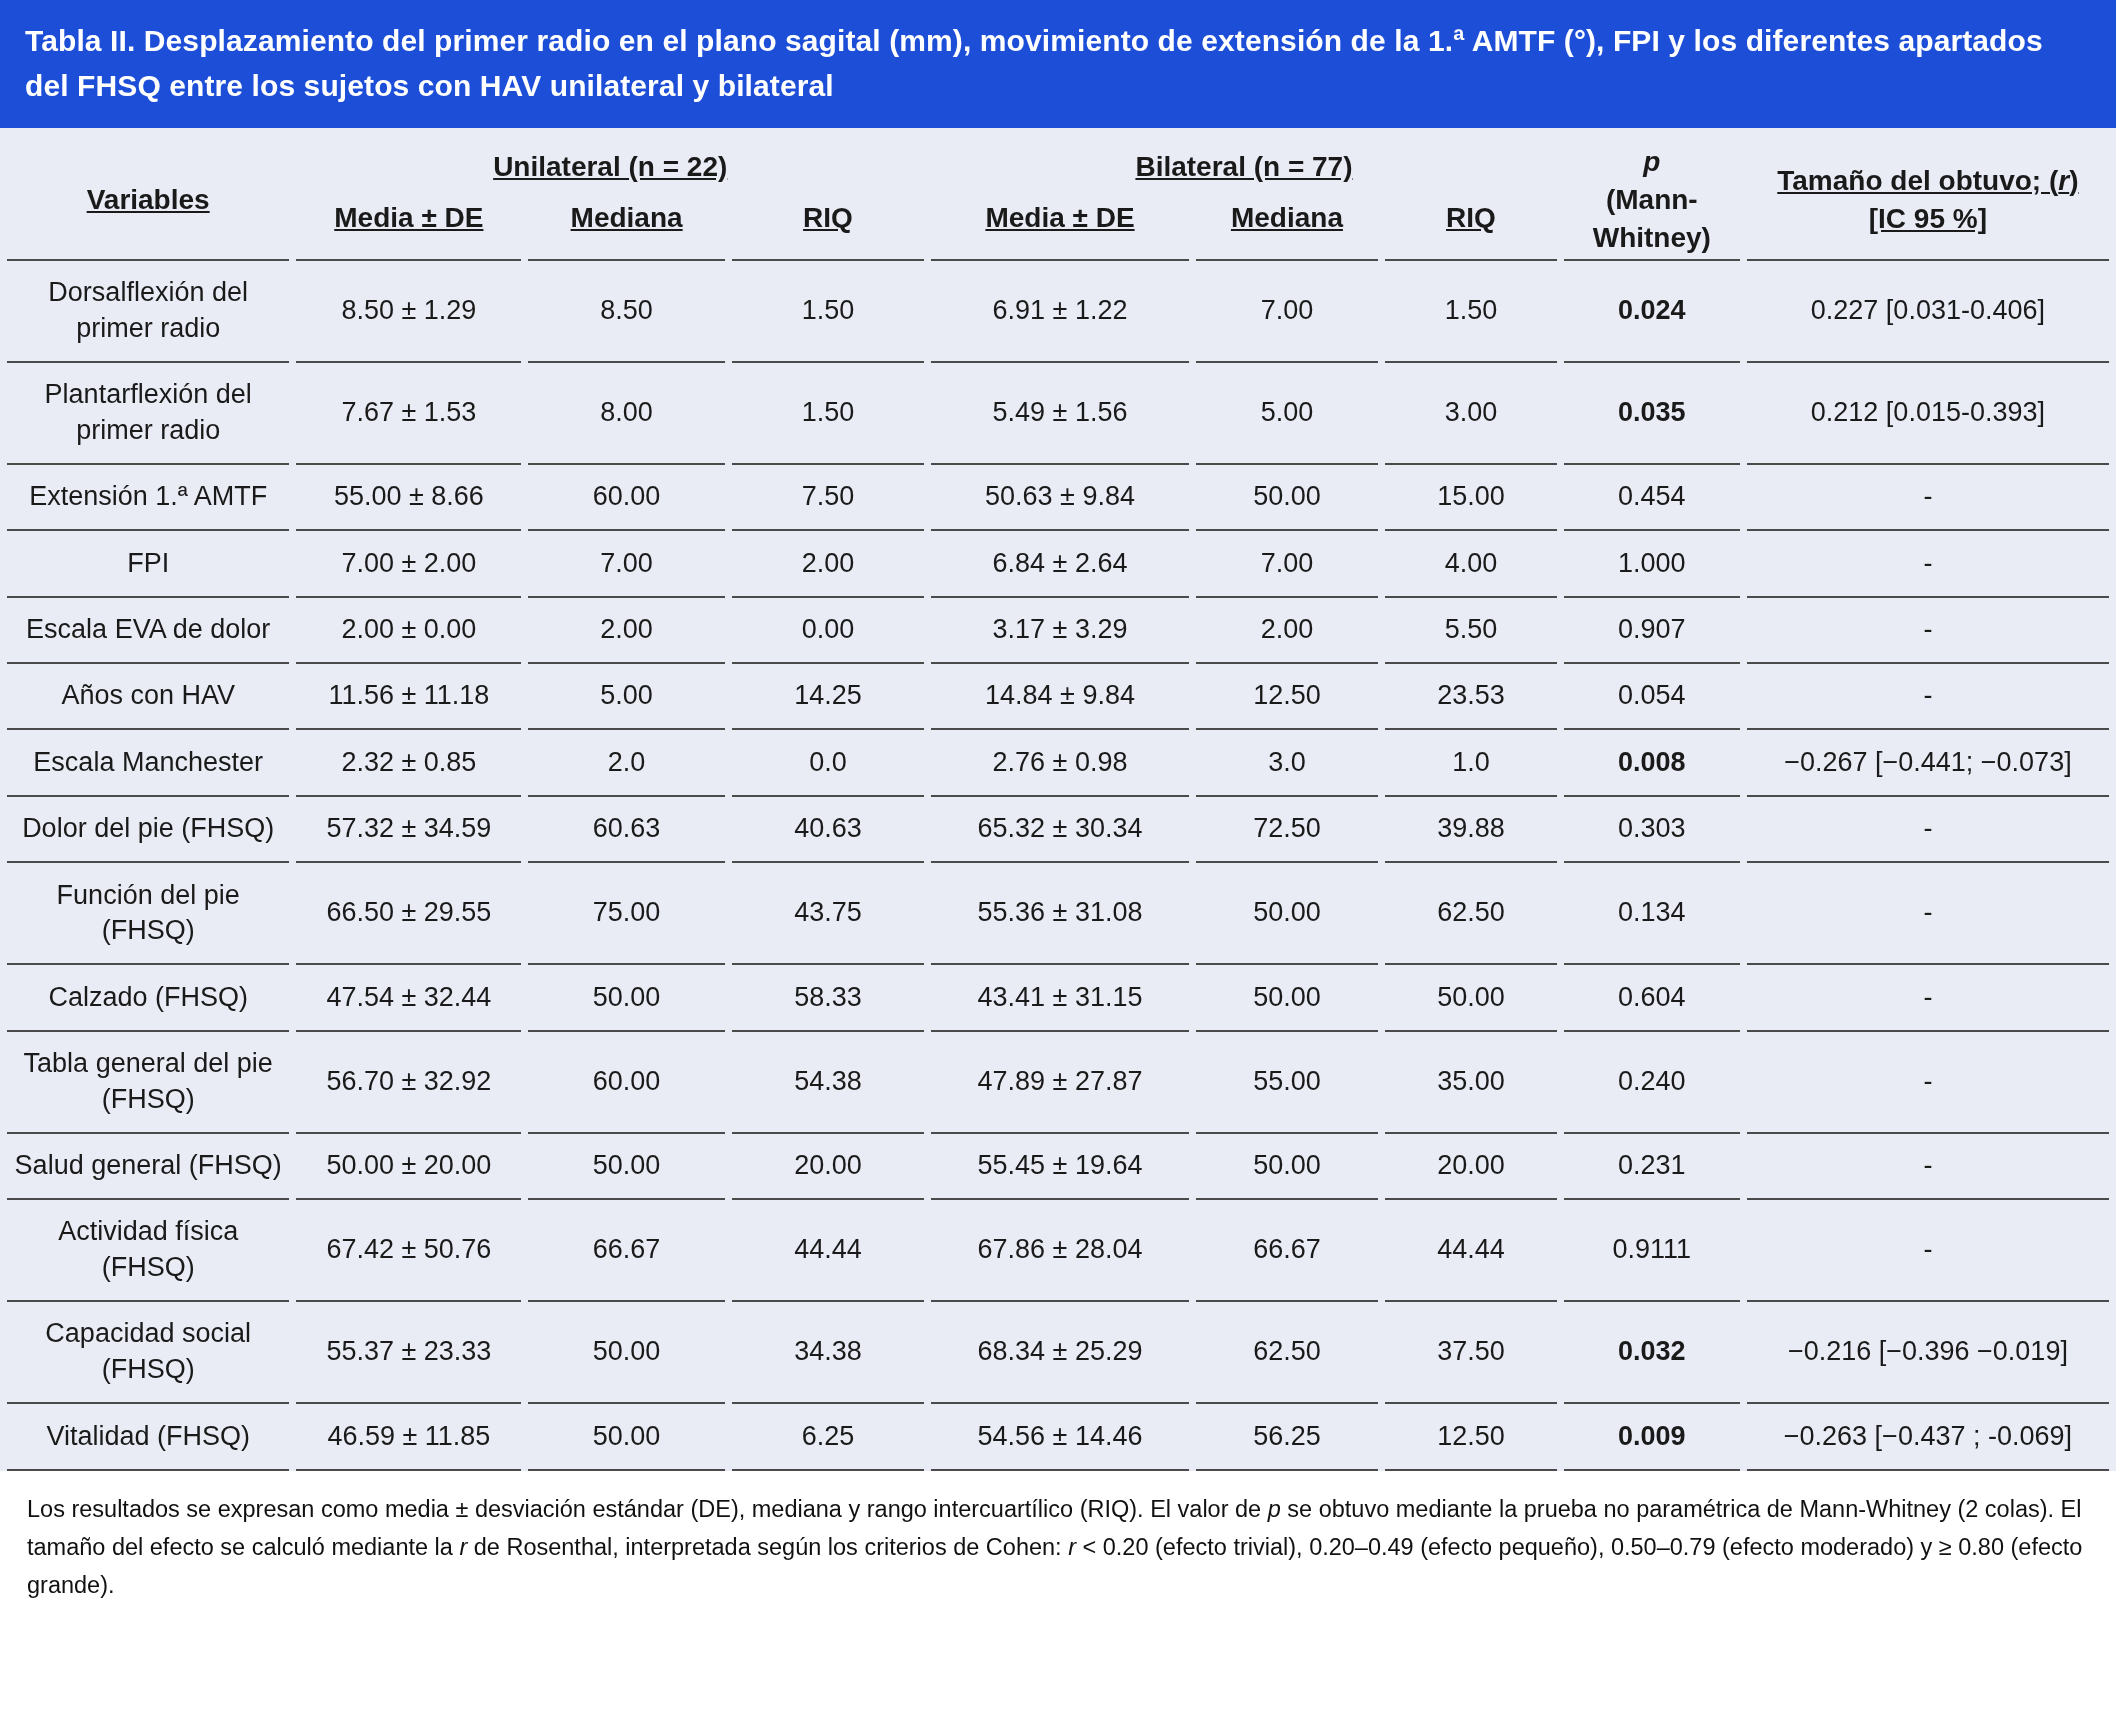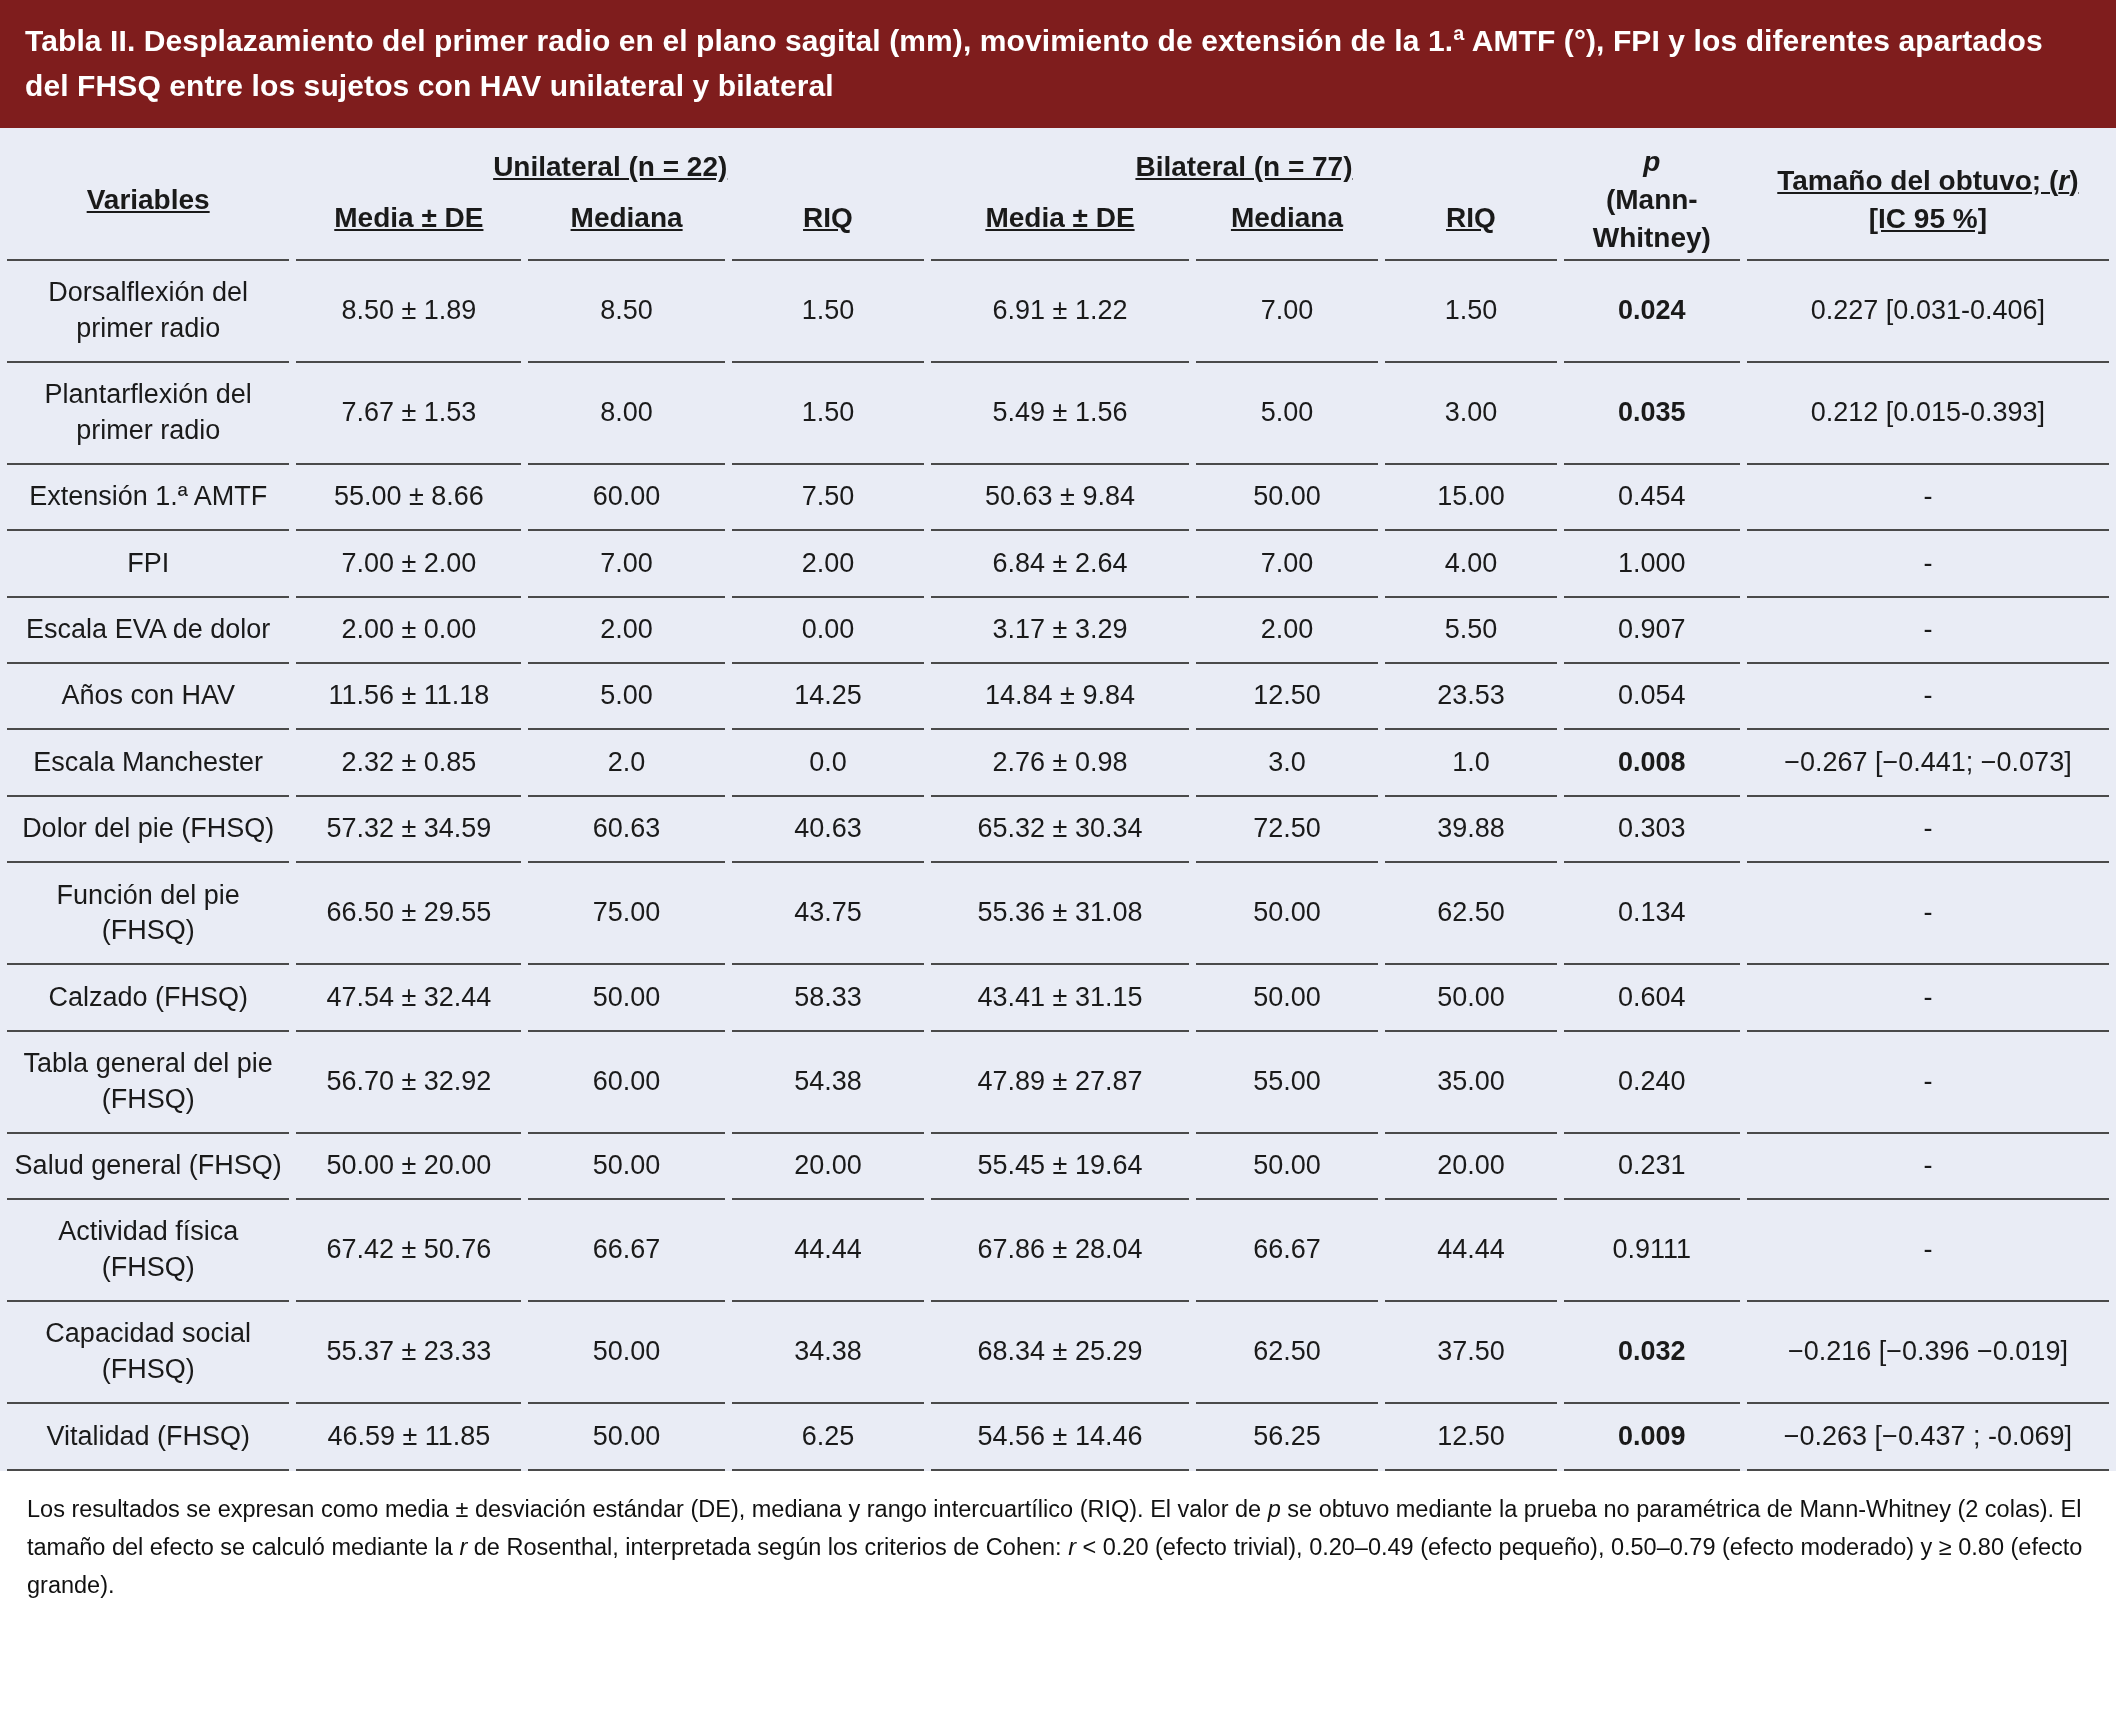--- a/index.html
+++ b/index.html
@@ -4,21 +4,21 @@
 <style>
   html, body { margin: 0; padding: 0; background: #ffffff; }
   body {
     width: 2116px;
     min-height: 1728px;
     font-family: "Liberation Sans", "DejaVu Sans", sans-serif;
     color: #1a1a1a;
     box-sizing: border-box;
   }
   .title-bar {
-    background: #7f1d1d;
+    background: #1d4ed8;
     color: #ffffff;
     font-size: 30px;
     font-weight: 700;
     line-height: 1.5;
     padding: 18px 25px 20px 25px;
     letter-spacing: 0.1px;
   }
   table.main {
     width: 100%;
     table-layout: fixed;
@@ -98,21 +98,21 @@
       <th>Mediana</th>
       <th>RIQ</th>
       <th>Media ± DE</th>
       <th>Mediana</th>
       <th>RIQ</th>
     </tr>
   </thead>
   <tbody>
       <tr>
     <td>Dorsalflexión del primer radio</td>
-    <td>8.50 ± 1.89</td>
+    <td>8.50 ± 1.29</td>
     <td>8.50</td>
     <td>1.50</td>
     <td>6.91 ± 1.22</td>
     <td>7.00</td>
     <td>1.50</td>
     <td class="bold">0.024</td>
     <td>0.227 [0.031-0.406]</td>
   </tr>
       <tr>
     <td>Plantarflexión del primer radio</td>

